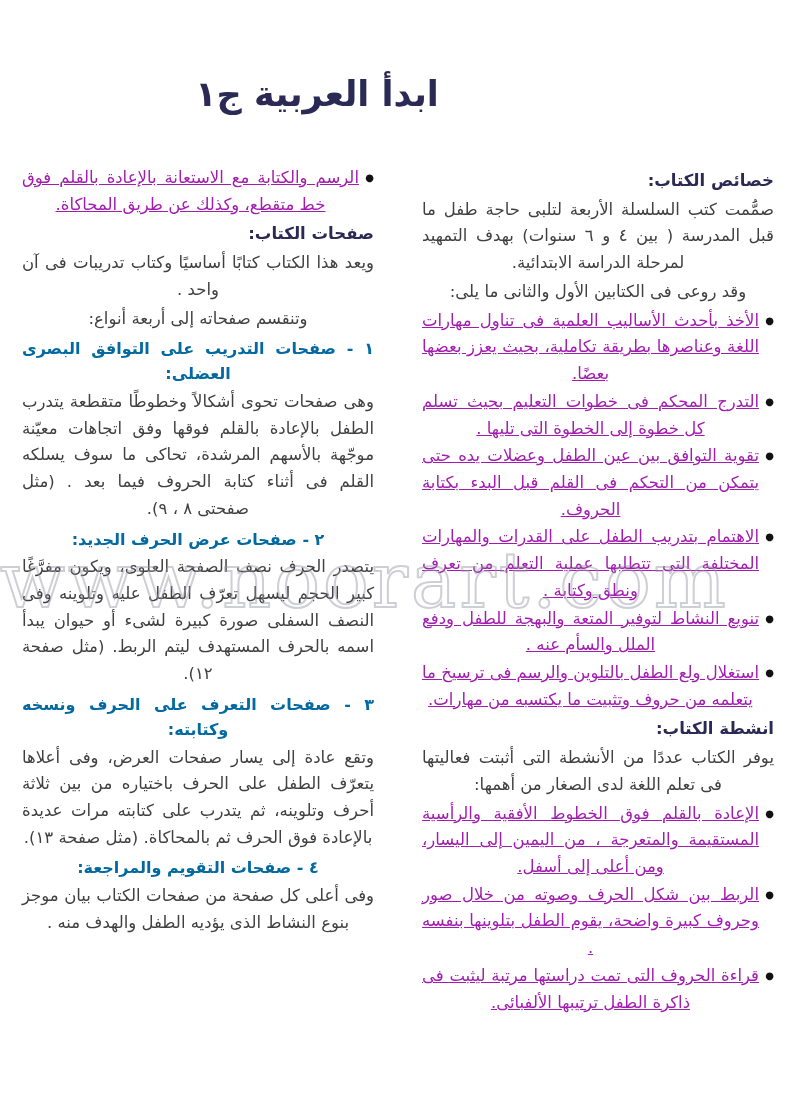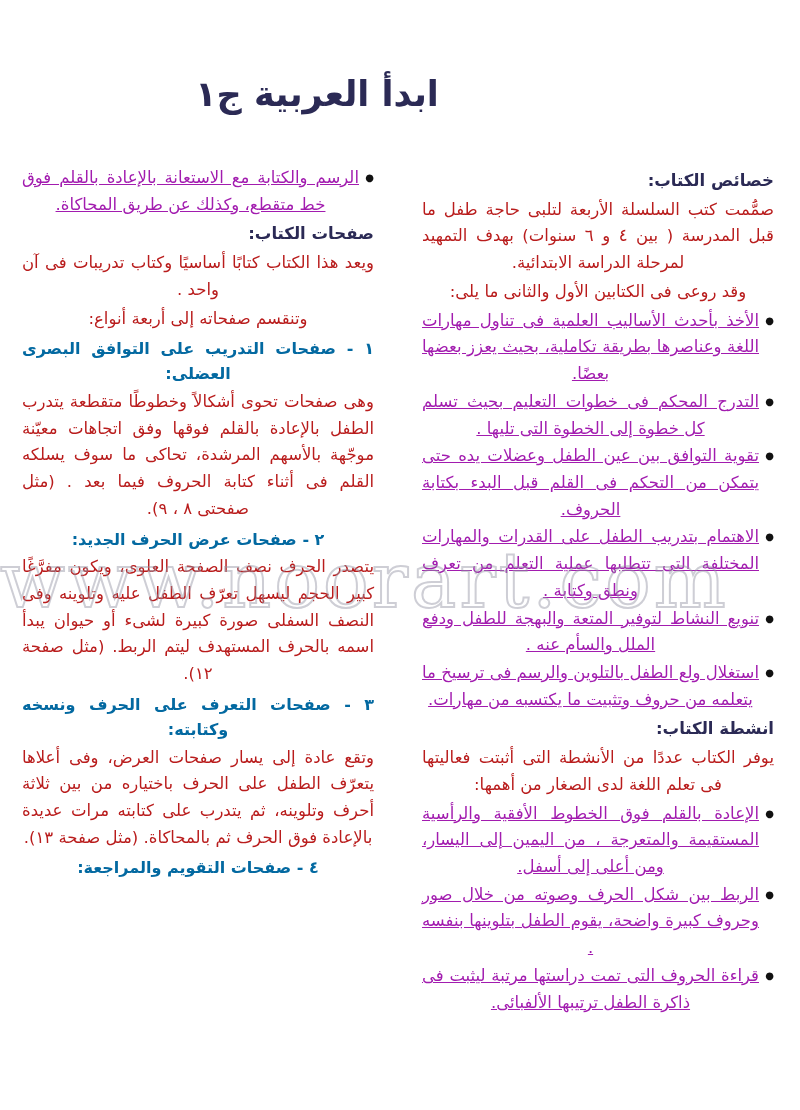--- a/index.html
+++ b/index.html
@@ -88,21 +88,21 @@
     font-size: 16px;
     font-weight: bold;
     color: #0369a1;
     line-height: 1.55;
     text-align: justify;
     text-align-last: center;
     margin: 5px 0 2px 0;
   }
   .para {
     font-size: 16.5px;
-    color: #b91c1c;
+    color: #404040;
     line-height: 1.62;
     text-align: justify;
     text-align-last: center;
     margin: 0 0 2px 0;
   }
   .bullet-list {
     list-style: none;
     margin: 0;
     padding: 0;
   }
@@ -180,17 +180,18 @@
       <p class="para">وهى صفحات تحوى أشكالاً وخطوطًا متقطعة يتدرب الطفل بالإعادة بالقلم فوقها وفق اتجاهات معيّنة موجّهة بالأسهم المرشدة، تحاكى ما سوف يسلكه القلم فى أثناء كتابة الحروف فيما بعد . (مثل صفحتى ٨ ، ٩).</p>
 
       <div class="num-heading">٢ - صفحات عرض الحرف الجديد:</div>
       <p class="para">يتصدر الحرف نصف الصفحة العلوى، ويكون مفرَّغًا كبير الحجم ليسهل تعرّف الطفل عليه وتلوينه وفى النصف السفلى صورة كبيرة لشىء أو حيوان يبدأ اسمه بالحرف المستهدف ليتم الربط. (مثل صفحة ١٢).</p>
 
       <div class="num-heading">٣ - صفحات التعرف على الحرف ونسخه وكتابته:</div>
       <p class="para">وتقع عادة إلى يسار صفحات العرض، وفى أعلاها يتعرّف الطفل على الحرف باختياره من بين ثلاثة أحرف وتلوينه، ثم يتدرب على كتابته مرات عديدة بالإعادة فوق الحرف ثم بالمحاكاة. (مثل صفحة ١٣).</p>
 
       <div class="num-heading">٤ - صفحات التقويم والمراجعة:</div>
 
+      <p class="para">وفى أعلى كل صفحة من صفحات الكتاب بيان موجز بنوع النشاط الذى يؤديه الطفل والهدف منه .</p>
 
     </div>
 
   </div>
 </div>
 
 </body></html>

